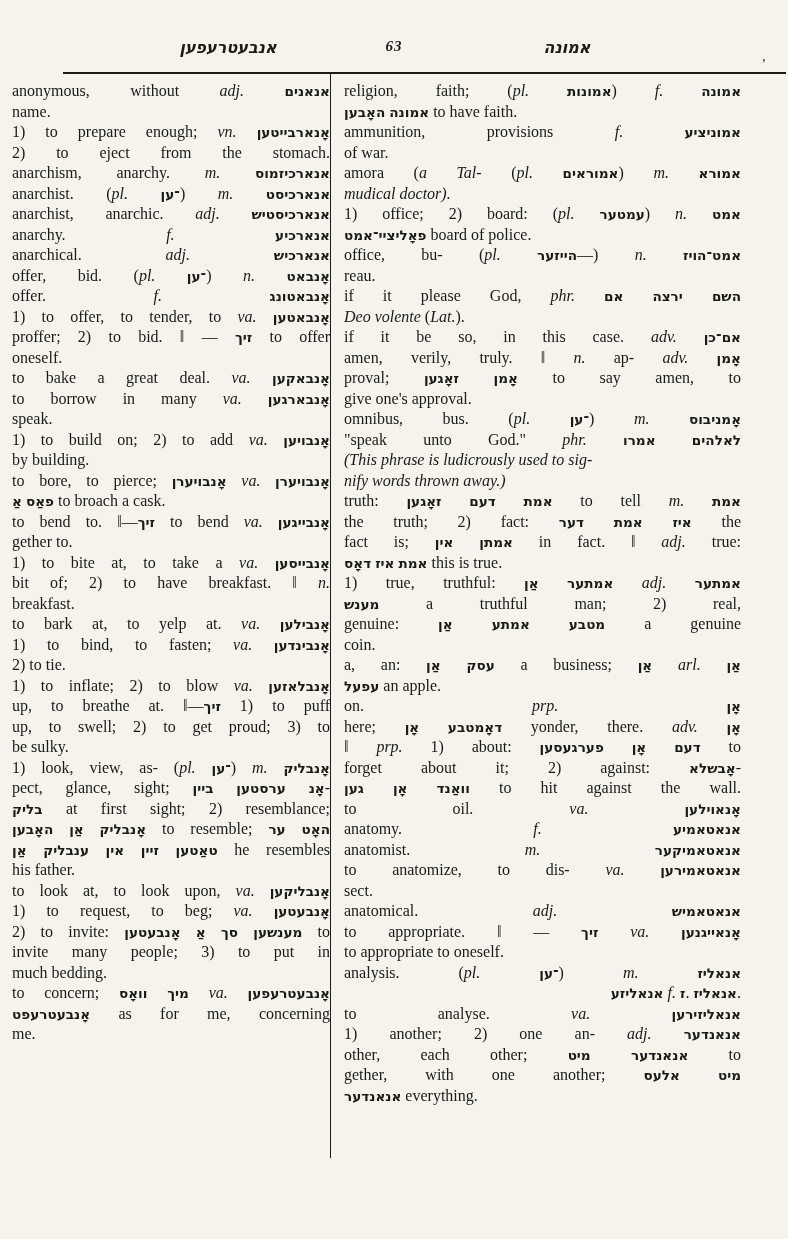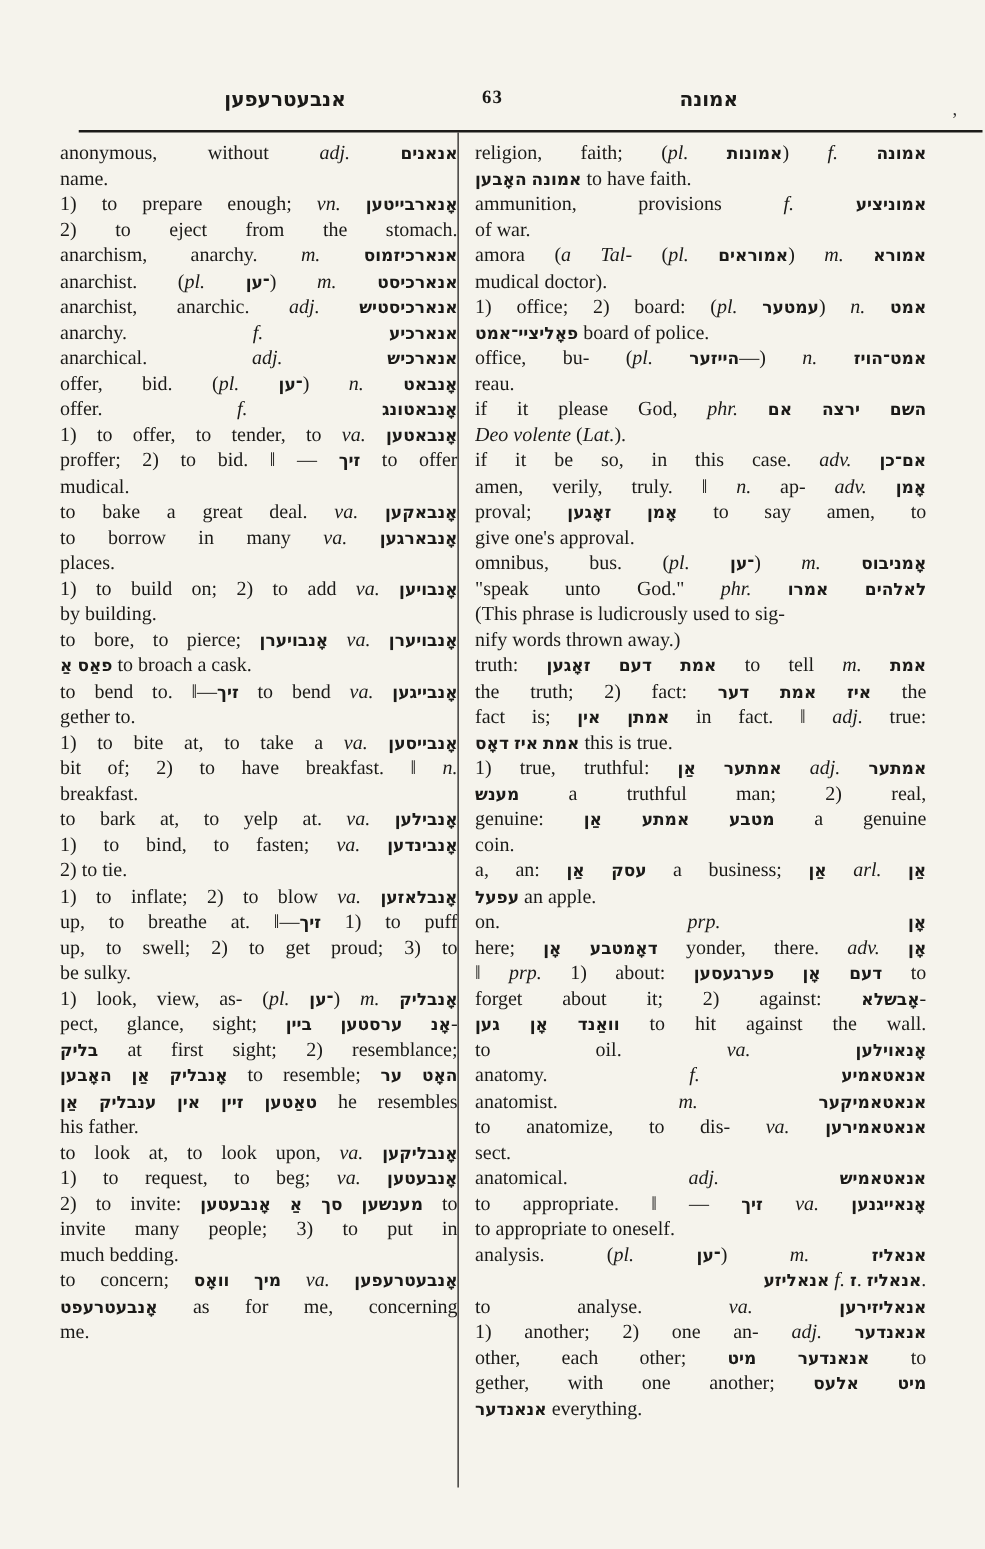--- a/index.html
+++ b/index.html
@@ -6,55 +6,54 @@
   body{background:#e8e6e1;}
   .page{
     position:relative;
     width:788px;height:1239px;
     margin:0 auto;
     background:#f5f3ec;
     color:#1b1a18;
     font-family:"Liberation Serif","DejaVu Serif",serif;
     overflow:hidden;
   }
-  .header{position:relative;height:34px;margin-top:70px;}
+  .header{position:relative;height:34px;margin-top:38px;font-style:italic;}
   .header .hw{
     position:absolute;top:0;text-align:center;
     font-family:"DejaVu Sans",sans-serif;
     font-weight:700;font-size:16px;direction:rtl;
   }
   .header .hw-left{left:63px;width:330px;}
   .header .hw-right{left:394px;width:346px;}
   .header .pageno{
     position:absolute;left:0;width:100%;text-align:center;
     font-weight:700;font-size:15px;letter-spacing:1px;
   }
   .stray{position:absolute;top:10px;left:762px;font-size:15px;color:#333;}
   .rule{
     margin:0 2px 0 63px;
     border-top:2.5px solid #1c1b19;
     height:0;
   }
   .cols{
     display:flex;align-items:stretch;
     height:1084px;
-    padding-left:36px;
   }
   .col{padding-top:7px;box-sizing:border-box;}
   .col-left{width:330px;padding-left:12px;}
   .divider{width:0;border-left:1.6px solid #1c1b19;}
   .col-right{flex:1;padding-left:13px;padding-right:47px;}
   .line{
     font-size:16px;line-height:20.5px;height:20.5px;
     white-space:nowrap;overflow:hidden;
     text-align:left;
   }
   .line.j{text-align:justify;text-align-last:justify;}
   .line.r{text-align:right;}
-  .line.it{}
+  .line.it{font-style:italic;}
   .he{
     direction:rtl;unicode-bidi:isolate;
     font-family:"DejaVu Sans",sans-serif;
     font-weight:700;font-size:0.85em;
   }
   i{font-family:"Liberation Serif","DejaVu Serif",serif;}
 </style>
 </head>
 <body>
 
@@ -74,24 +73,24 @@
         <div class="line j">2) to eject from the stomach.</div>
         <div class="line j">anarchism, anarchy. <i>m.</i> <span class="he">אנארכיזמוס</span></div>
         <div class="line j">anarchist. (<i>pl.</i> <span class="he">־ען</span>) <i>m.</i> <span class="he">אנארכיסט</span></div>
         <div class="line j">anarchist, anarchic. <i>adj.</i> <span class="he">אנארכיסטיש</span></div>
         <div class="line j">anarchy. <i>f.</i> <span class="he">אנארכיע</span></div>
         <div class="line j">anarchical. <i>adj.</i> <span class="he">אנארכיש</span></div>
         <div class="line j">offer, bid. (<i>pl.</i> <span class="he">־ען</span>) <i>n.</i> <span class="he">אָנבאט</span></div>
         <div class="line j">offer. <i>f.</i> <span class="he">אָנבאטונג</span></div>
         <div class="line j">1) to offer, to tender, to <i>va.</i> <span class="he">אָנבאטען</span></div>
         <div class="line j">proffer; 2) to bid. ‖ — <span class="he">זיך</span> to offer</div>
-        <div class="line">mudical.</div>
+        <div class="line">oneself.</div>
         <div class="line j">to bake a great deal. <i>va.</i> <span class="he">אָנבאקען</span></div>
         <div class="line j">to borrow in many <i>va.</i> <span class="he">אָנבארגען</span></div>
-        <div class="line">places.</div>
+        <div class="line">speak.</div>
         <div class="line j">1) to build on; 2) to add <i>va.</i> <span class="he">אָנבויען</span></div>
         <div class="line">by building.</div>
         <div class="line j">to bore, to pierce; <span class="he">אָנבויערן</span> <i>va.</i> <span class="he">אָנבויערן</span></div>
         <div class="line"><span class="he">אַ</span> <span class="he">פאַס</span> to broach a cask.</div>
         <div class="line j">to bend to. ‖—<span class="he">זיך</span> to bend <i>va.</i> <span class="he">אָנבייגען</span></div>
         <div class="line">gether to.</div>
         <div class="line j">1) to bite at, to take a <i>va.</i> <span class="he">אָנבייסען</span></div>
         <div class="line j">bit of; 2) to have breakfast. ‖ <i>n.</i></div>
         <div class="line">breakfast.</div>
         <div class="line j">to bark at, to yelp at. <i>va.</i> <span class="he">אָנבילען</span></div>

